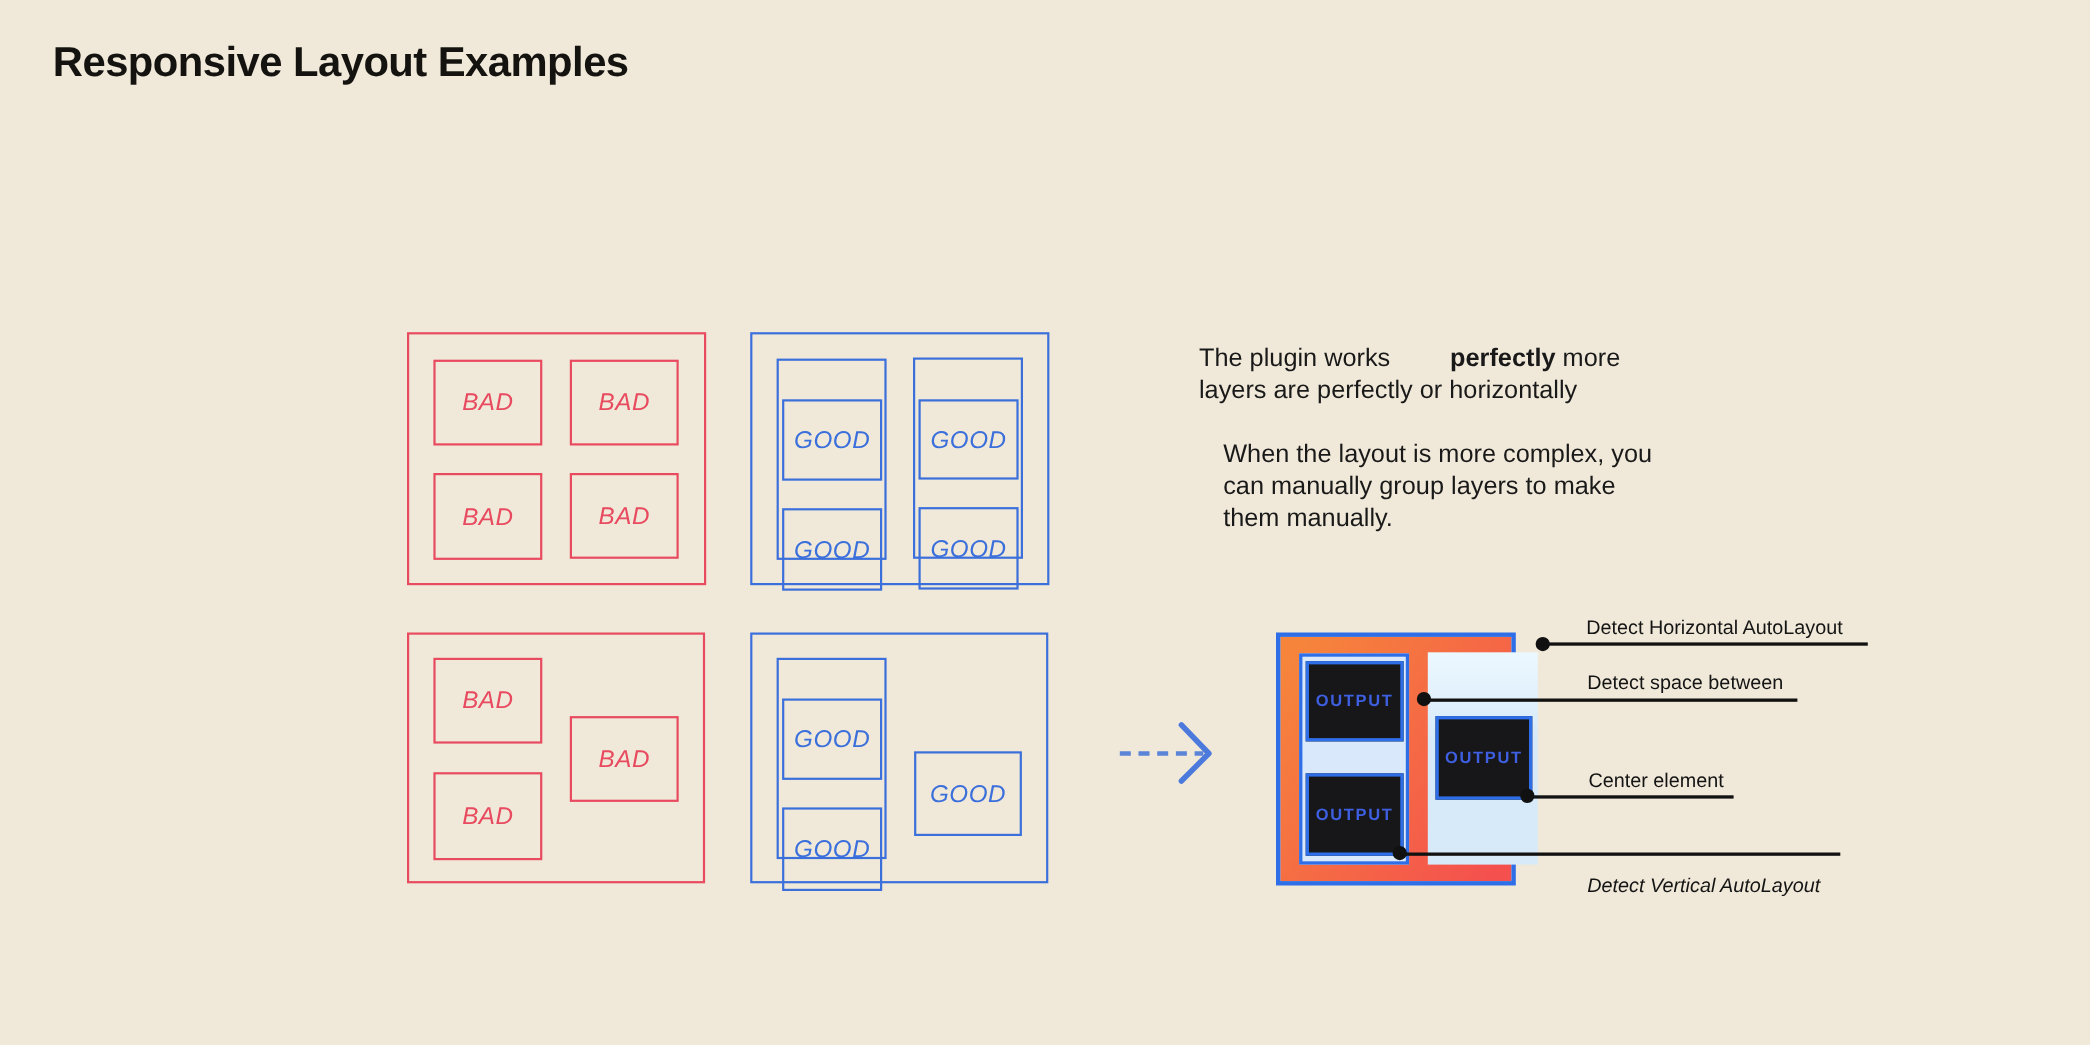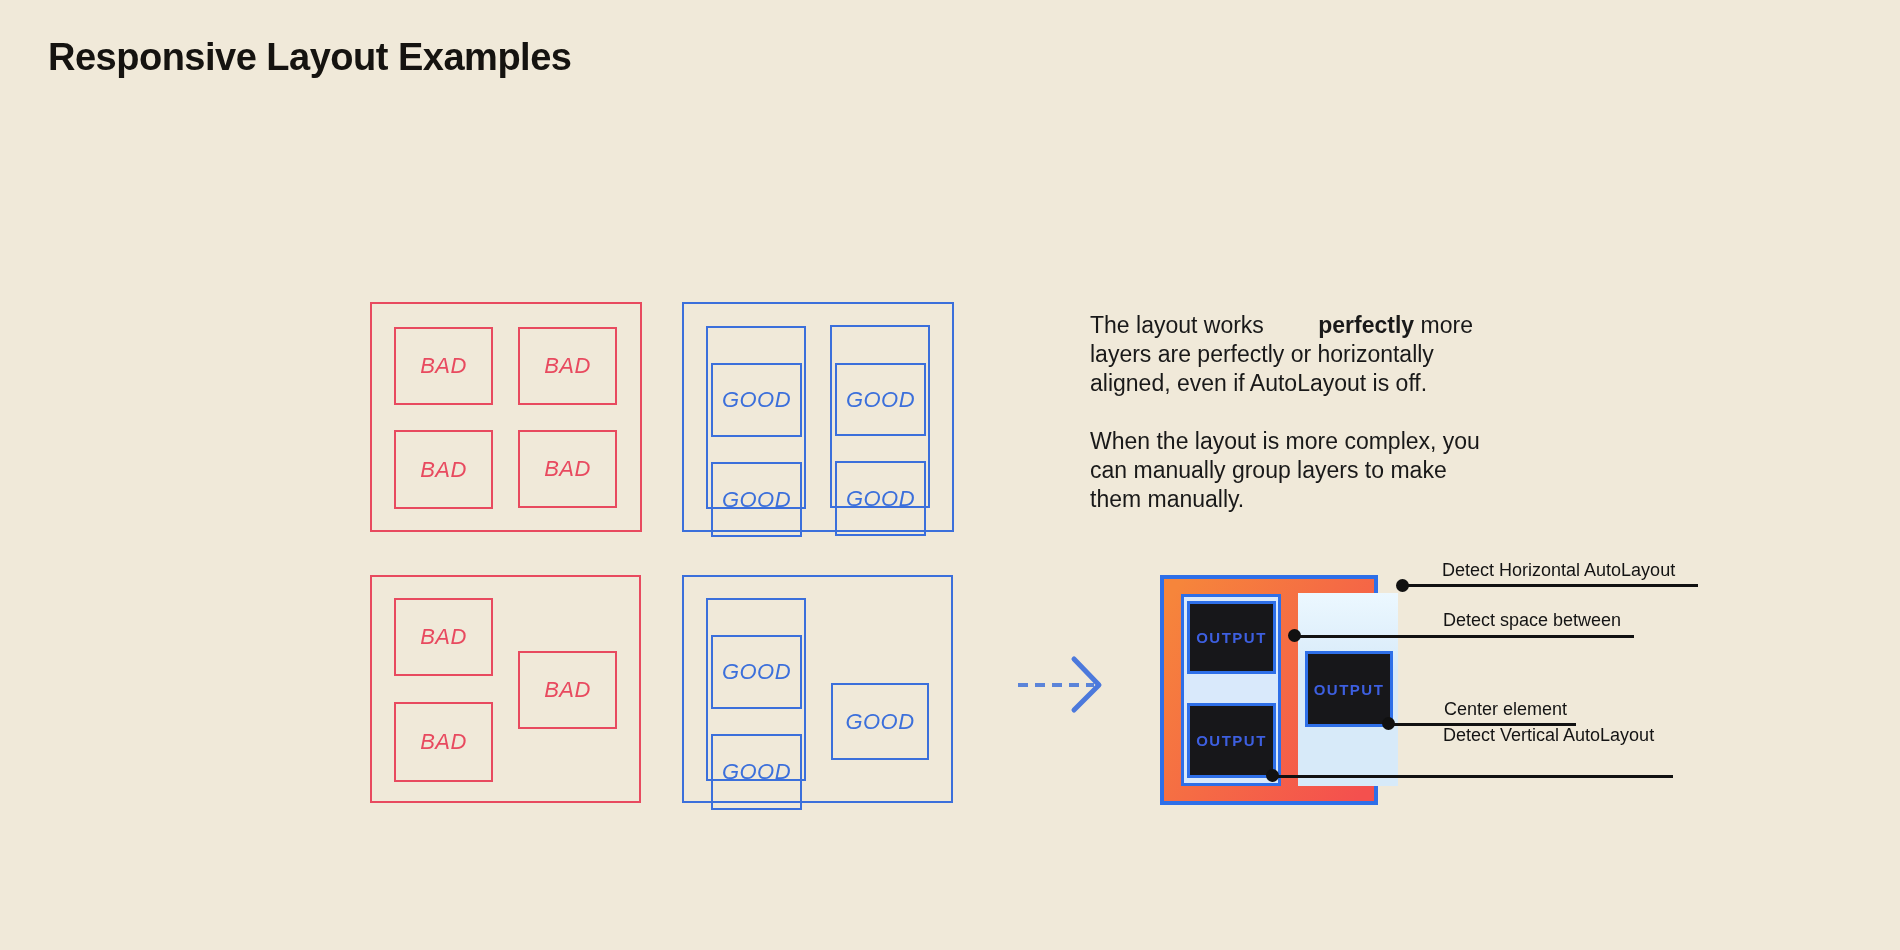--- a/index.html
+++ b/index.html
@@ -29,21 +29,21 @@
     display:flex; align-items:center; justify-content:center;
     font-size:22px; letter-spacing:0.5px;
   }
   .cell-bad  { border-color: var(--bad, #E84A5F); color: var(--bad, #E84A5F); }
   .cell-good { border-color: var(--good, #3B6FDB); color: var(--good, #3B6FDB); margin-top: 32px; }
 
   .group-good { position:absolute; border:2px solid var(--good, #3B6FDB); }
 
   
   .description { position:absolute; left:1090px; top:311px; font-size:23px; line-height:29px; color:#191919; }
-  .description .para2 { margin-top:29px; }
+  .description .para2 { margin-top:29px;margin-left:22px; }
   .description b { font-weight:700;margin-left:48px; }
 
   
   .arrow-svg { position:absolute; left:1010px; top:648px; }
   .arrow-dash { stroke:#5B84D9; stroke-width:4; stroke-dasharray:10 7; fill:none; }
   .arrow-head { stroke:#4C79DC; stroke-width:5; fill:none; stroke-linecap:round; stroke-linejoin:round; }
 
   
   .output-frame {
     position:absolute; left:1160px; top:575px; width:218px; height:230px;
@@ -135,23 +135,22 @@
         <span>GOOD</span>
       </div>
   </div>
   <div class="cell cell-good" style="left:147px; top:74px; width:98px; height:77px;">
       <span>GOOD</span>
     </div>
 </div>
 
 <div class="description">
   <div class="para1">
-    <div><span>The layout works </span><b>perfectly</b><span> more</span></div>
+    <div><span>The plugin works </span><b>perfectly</b><span> more</span></div>
     <div>layers are perfectly or horizontally</div>
-    <div>aligned, even if AutoLayout is off.</div>
   </div>
   <div class="para2">
     <div>When the layout is more complex, you</div>
     <div>can manually group layers to make</div>
     <div>them manually.</div>
   </div>
 </div>
 
 <svg class="arrow-svg" width="100" height="74" viewBox="0 0 100 74">
   <line class="arrow-dash" x1="8" y1="37" x2="84" y2="37"></line>
@@ -180,13 +179,13 @@
 <div class="ann-dot" style="left:1288px; top:629px;"></div>
 <div class="ann-line" style="left:1295px; top:635px; width:339px;"></div>
 <div class="ann-label" style="left:1443px; top:610px;">Detect space between</div>
 
 <div class="ann-dot" style="left:1382px; top:717px;"></div>
 <div class="ann-line" style="left:1389px; top:723px; width:187px;"></div>
 <div class="ann-label" style="left:1444px; top:699px;">Center element</div>
 
 <div class="ann-dot" style="left:1266px; top:769px;"></div>
 <div class="ann-line" style="left:1273px; top:775px; width:400px;"></div>
-<div class="ann-label" style="left:1443px; top:725px;">Detect Vertical AutoLayout</div>
+<div class="ann-label" style="left:1443px; top:795px;font-style:italic;">Detect Vertical AutoLayout</div>
 
 </body></html>

